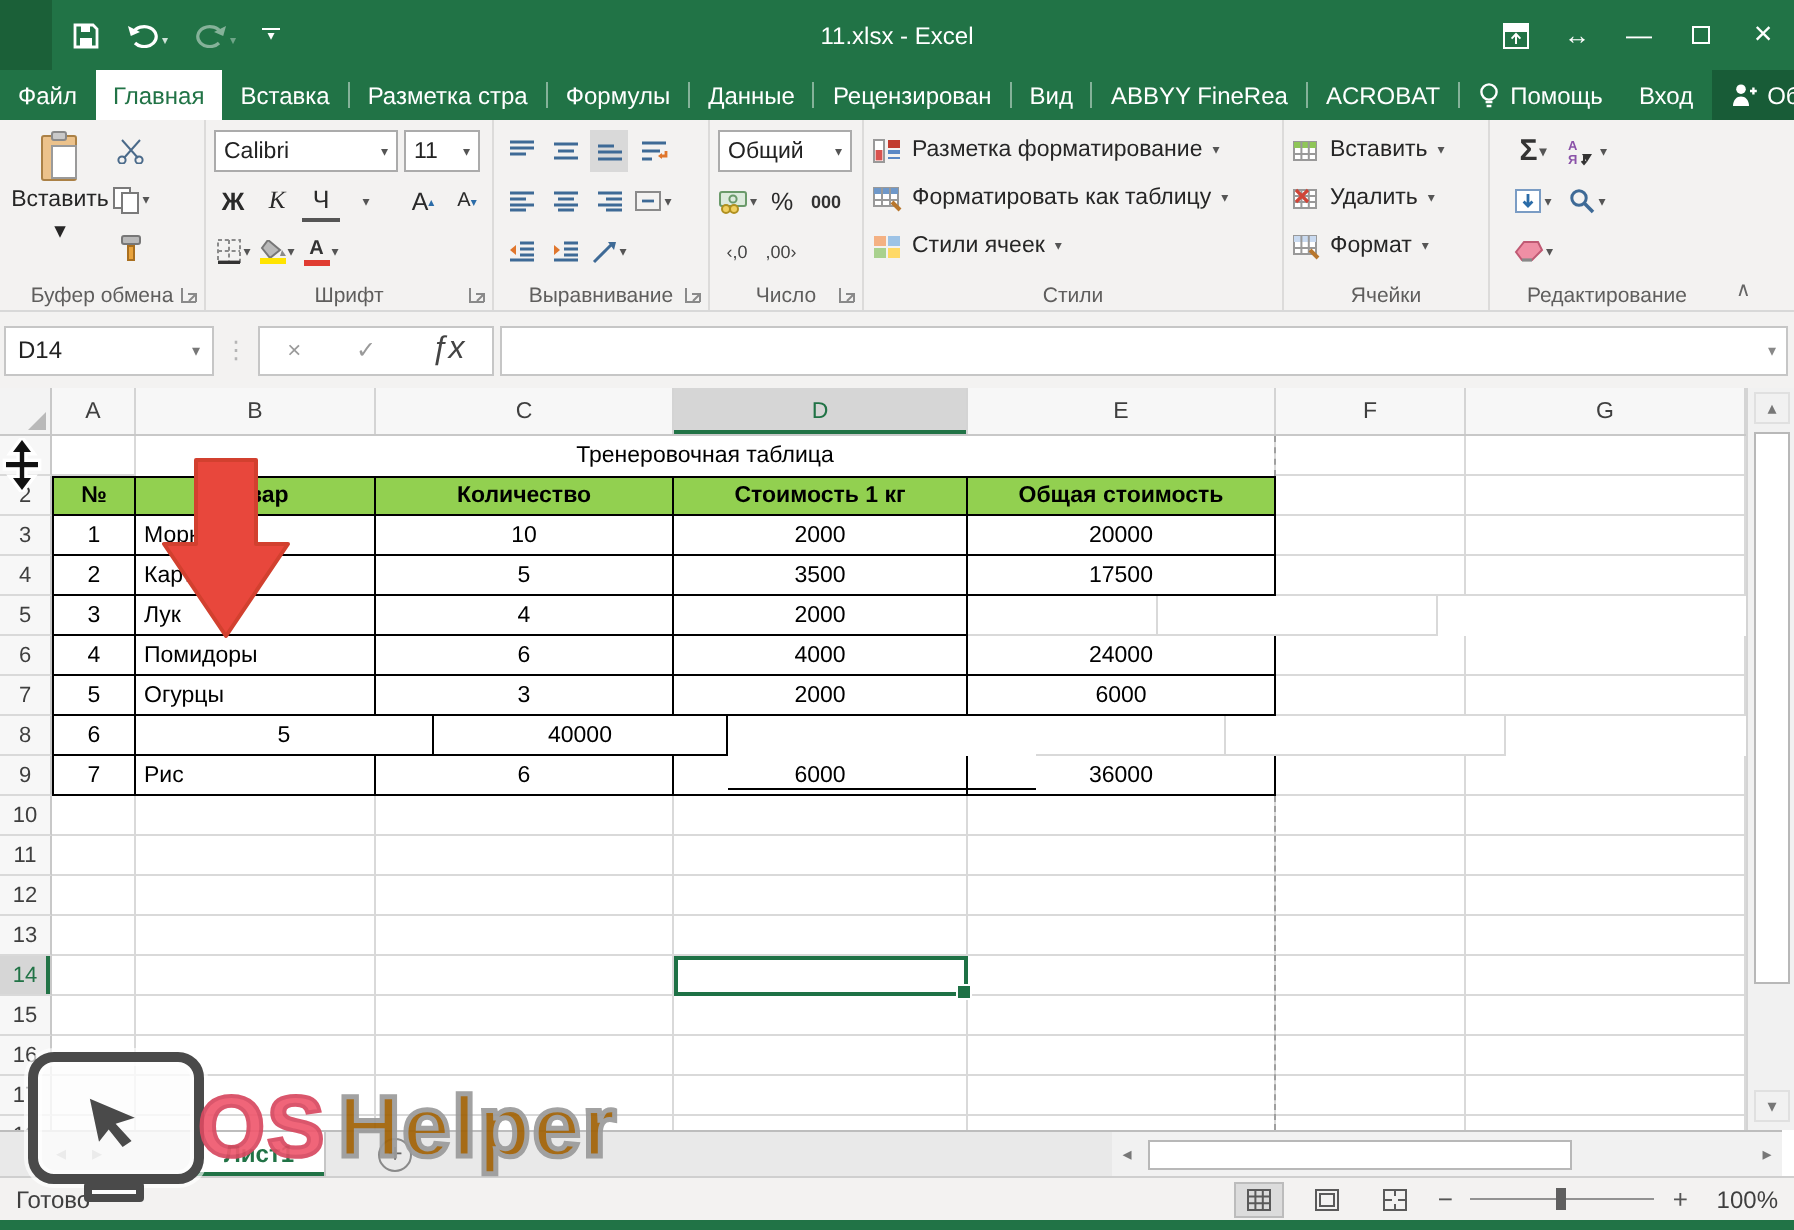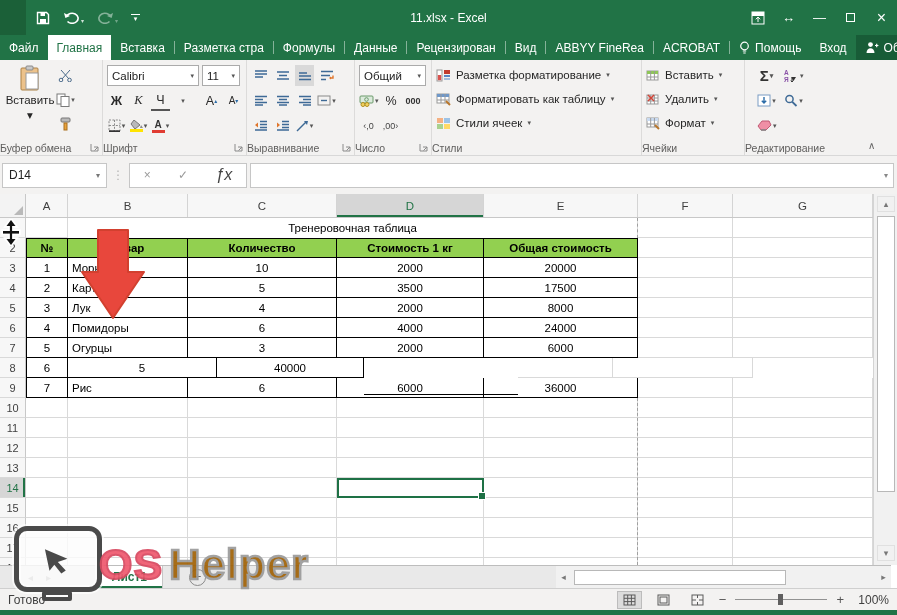--- a/index.html
+++ b/index.html
@@ -30,21 +30,21 @@
   #tabs-left,#tabs-right{display:flex;align-items:stretch}
   #tabs-right{margin-left:auto}
   .tab{padding:0 9px;display:flex;align-items:center;gap:5px;font-size:12px;white-space:nowrap}
   .tab.active{background:#fff;color:var(--grn)}
   .tab.dark{background:var(--dgrn)}
   .tsep{width:1px;height:13px;background:rgba(255,255,255,.45);align-self:center}
 
   
   .ribbon{position:absolute;top:60px;left:0;right:0;height:96px;background:#f3f2f1;border-bottom:1px solid #d8d8d8;display:flex;z-index:4}
   .rgroup{position:relative;border-right:1px solid #dcdbda;display:flex;flex-direction:column;padding:3px 3px 15px 4px}
-  .rlabel{position:absolute;bottom:1px;left:0;right:0;text-align:left;font-size:10.5px;color:#5f5e5d}
+  .rlabel{position:absolute;bottom:1px;left:0;right:0;text-align:center;font-size:10.5px;color:#5f5e5d}
   .launcher{position:absolute;bottom:3px;right:3px}
   .chev{display:flex;align-items:flex-end;padding:0 10px 4px 6px;color:#666;font-size:10px}
   .rrow{display:flex;align-items:center;height:25px;gap:3px}
   .combo{height:21px;background:#fff;border:1px solid #ababab;display:flex;align-items:center;padding:0 4px;font-size:11.5px;color:#222}
   .combo .car{margin-left:auto;font-size:7px;color:#555;padding-left:3px}
   .sbtn{height:21px;min-width:19px;display:flex;align-items:center;justify-content:center;color:#333}
   .sbtn .car{font-size:7px;color:#555;margin-left:1px}
   .glyph{font-size:12.5px;color:#2a2a2a}
   .vr{width:1px;height:16px;background:#dcdbda;margin:0 2px}
   .paste{width:52px;display:flex;flex-direction:column;align-items:center;justify-content:flex-start;font-size:11.5px;color:#262626;gap:2px;padding-top:2px}
@@ -608,21 +608,20 @@
         <div class="cell c-tbl" style="width: 154px;">17500</div>
         <div class="cell" style="width: 95px;"></div>
         <div class="cell" style="width: 140px;"></div>
       </div>
       <div class="grow">
         <div class="rh">5</div>
         <div class="cell c-tbl bl" style="width: 42px;">3</div>
         <div class="cell c-tbl left" style="width: 120px;">Лук</div>
         <div class="cell c-tbl" style="width: 149px;">4</div>
         <div class="cell c-tbl" style="width: 147px;">2000</div>
-        <div class="cell c-tbl" style="width: 154px;">8000</div>
         <div class="cell" style="width: 95px;"></div>
         <div class="cell" style="width: 140px;"></div>
       </div>
       <div class="grow">
         <div class="rh">6</div>
         <div class="cell c-tbl bl" style="width: 42px;">4</div>
         <div class="cell c-tbl left" style="width: 120px;">Помидоры</div>
         <div class="cell c-tbl" style="width: 149px;">6</div>
         <div class="cell c-tbl" style="width: 147px;">4000</div>
         <div class="cell c-tbl" style="width: 154px;">24000</div>

